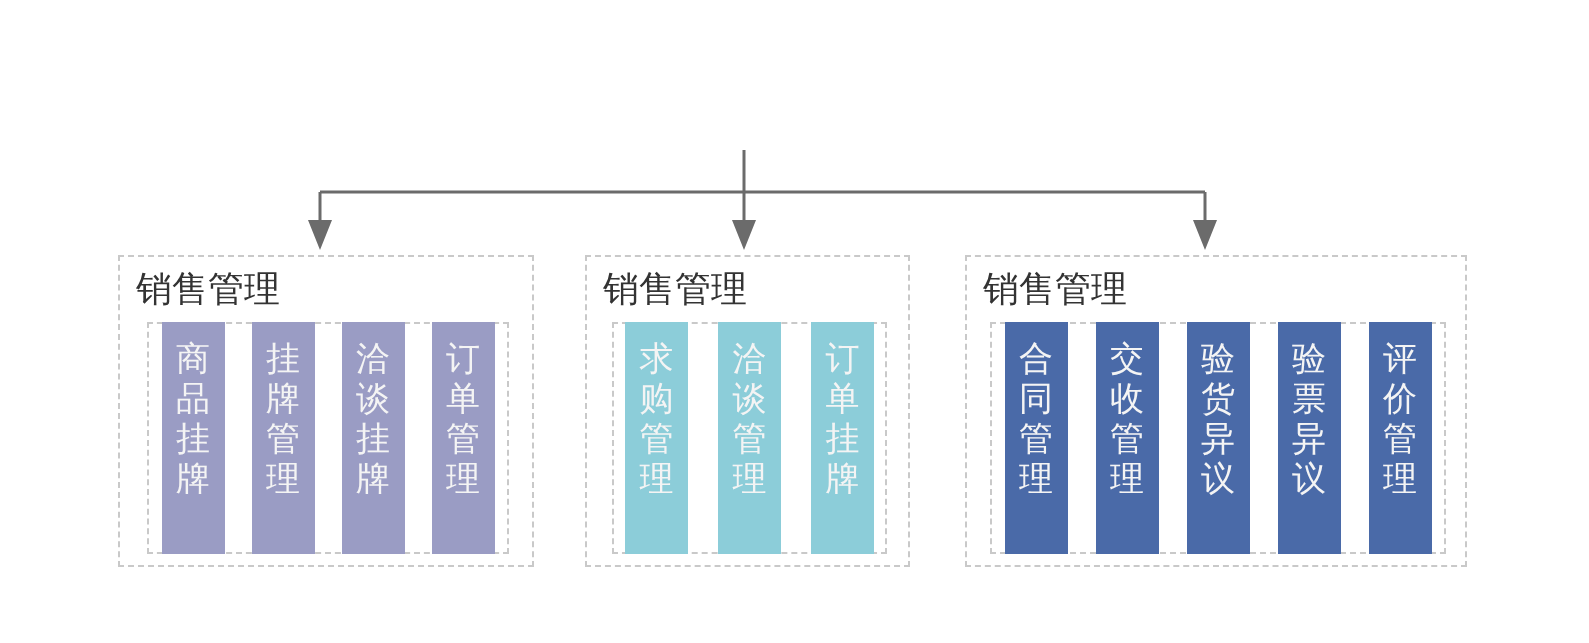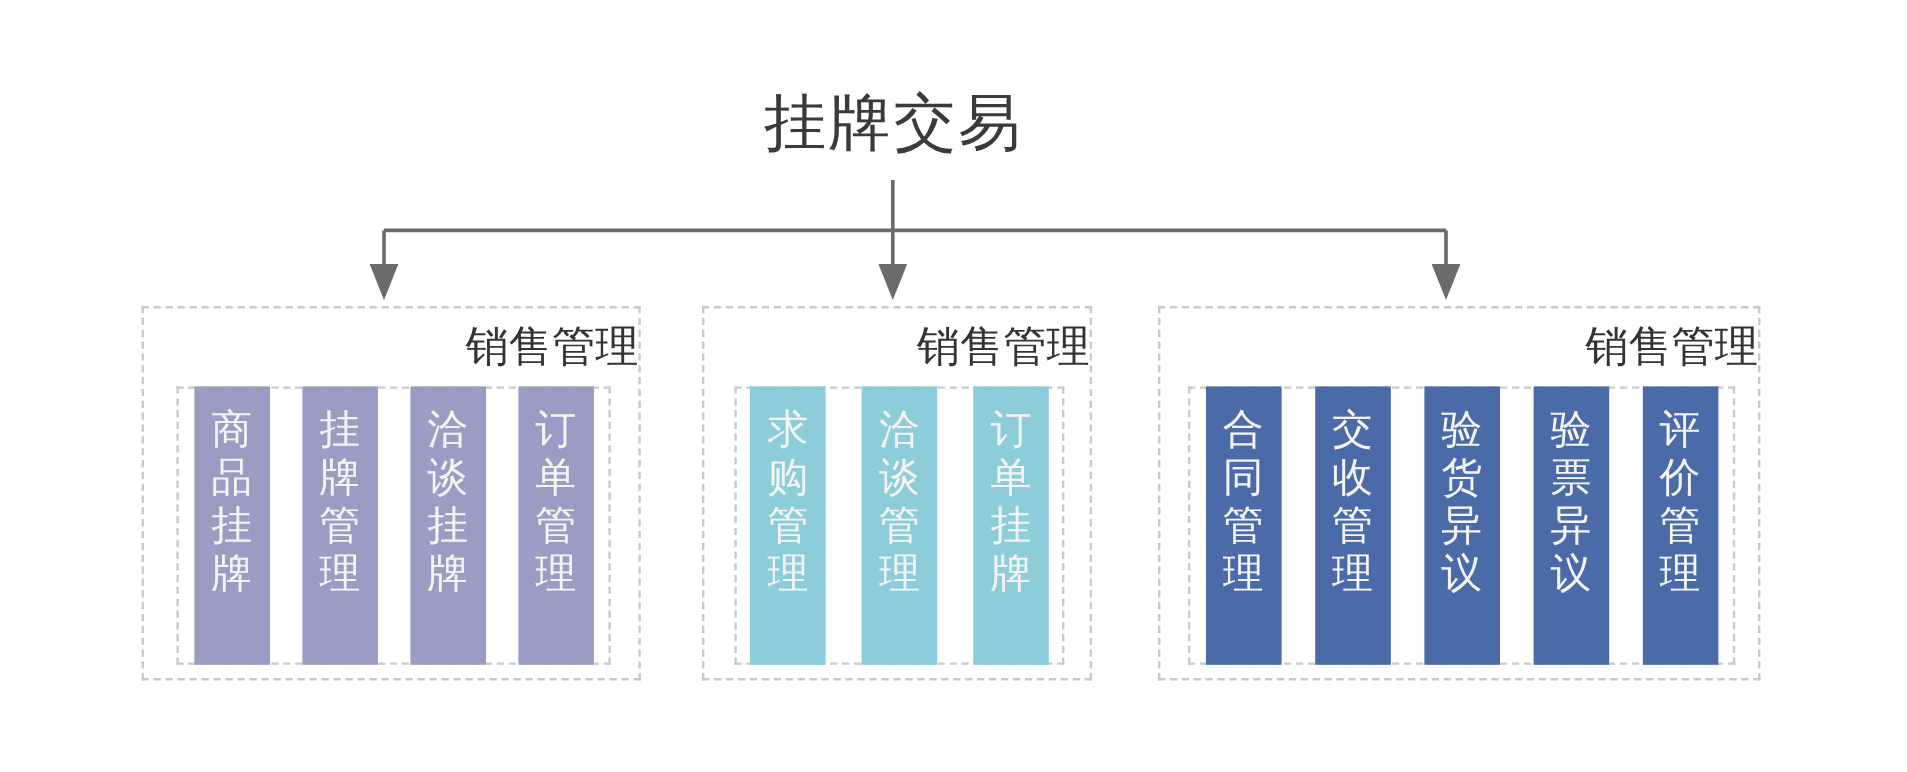--- a/index.html
+++ b/index.html
@@ -48,24 +48,24 @@
 
   
   .group-box {
     position: absolute;
     border: 2px dashed #c9c9c9;
     box-sizing: border-box;
     background: #ffffff;
   }
   .group-title {
     position: absolute;
-    left: 0;
+    left: 16px;
     top: 10px;
     width: 100%;
-    text-align: right;
+    text-align: left;
     font-size: 36px;
     line-height: 44px;
     color: #333333;
     white-space: nowrap;
   }
   .inner-box {
     position: absolute;
     border: 2px dashed #c9c9c9;
     box-sizing: border-box;
     display: flex;
@@ -107,21 +107,20 @@
   #group-2 { left: 965px; top: 255px; width: 502px; height: 312px; }
   #group-2 .inner-box { left: 23px; top: 65px; width: 456px; height: 232px; }
   #group-2 .bars { display: flex; gap: 28px; margin-top: -2px; }
   #group-2 .bar { background: #4a6aa8; }
 </style>
 </head>
 <body>
 
 <div id="diagram-root">
 
-  <div class="root-title">挂牌交易</div>
 
   <svg class="connector-layer" width="1589" height="643" viewBox="0 0 1589 643" xmlns="http://www.w3.org/2000/svg">
 
     <line x1="744" y1="150" x2="744" y2="192" stroke="#6b6b6b" stroke-width="3"></line>
 
     <line x1="320" y1="192" x2="1205" y2="192" stroke="#6b6b6b" stroke-width="3"></line>
 
     <line x1="320" y1="192" x2="320" y2="228" stroke="#6b6b6b" stroke-width="3"></line>
     <polygon points="320,250 308,220 332,220" fill="#6b6b6b"></polygon>
 

